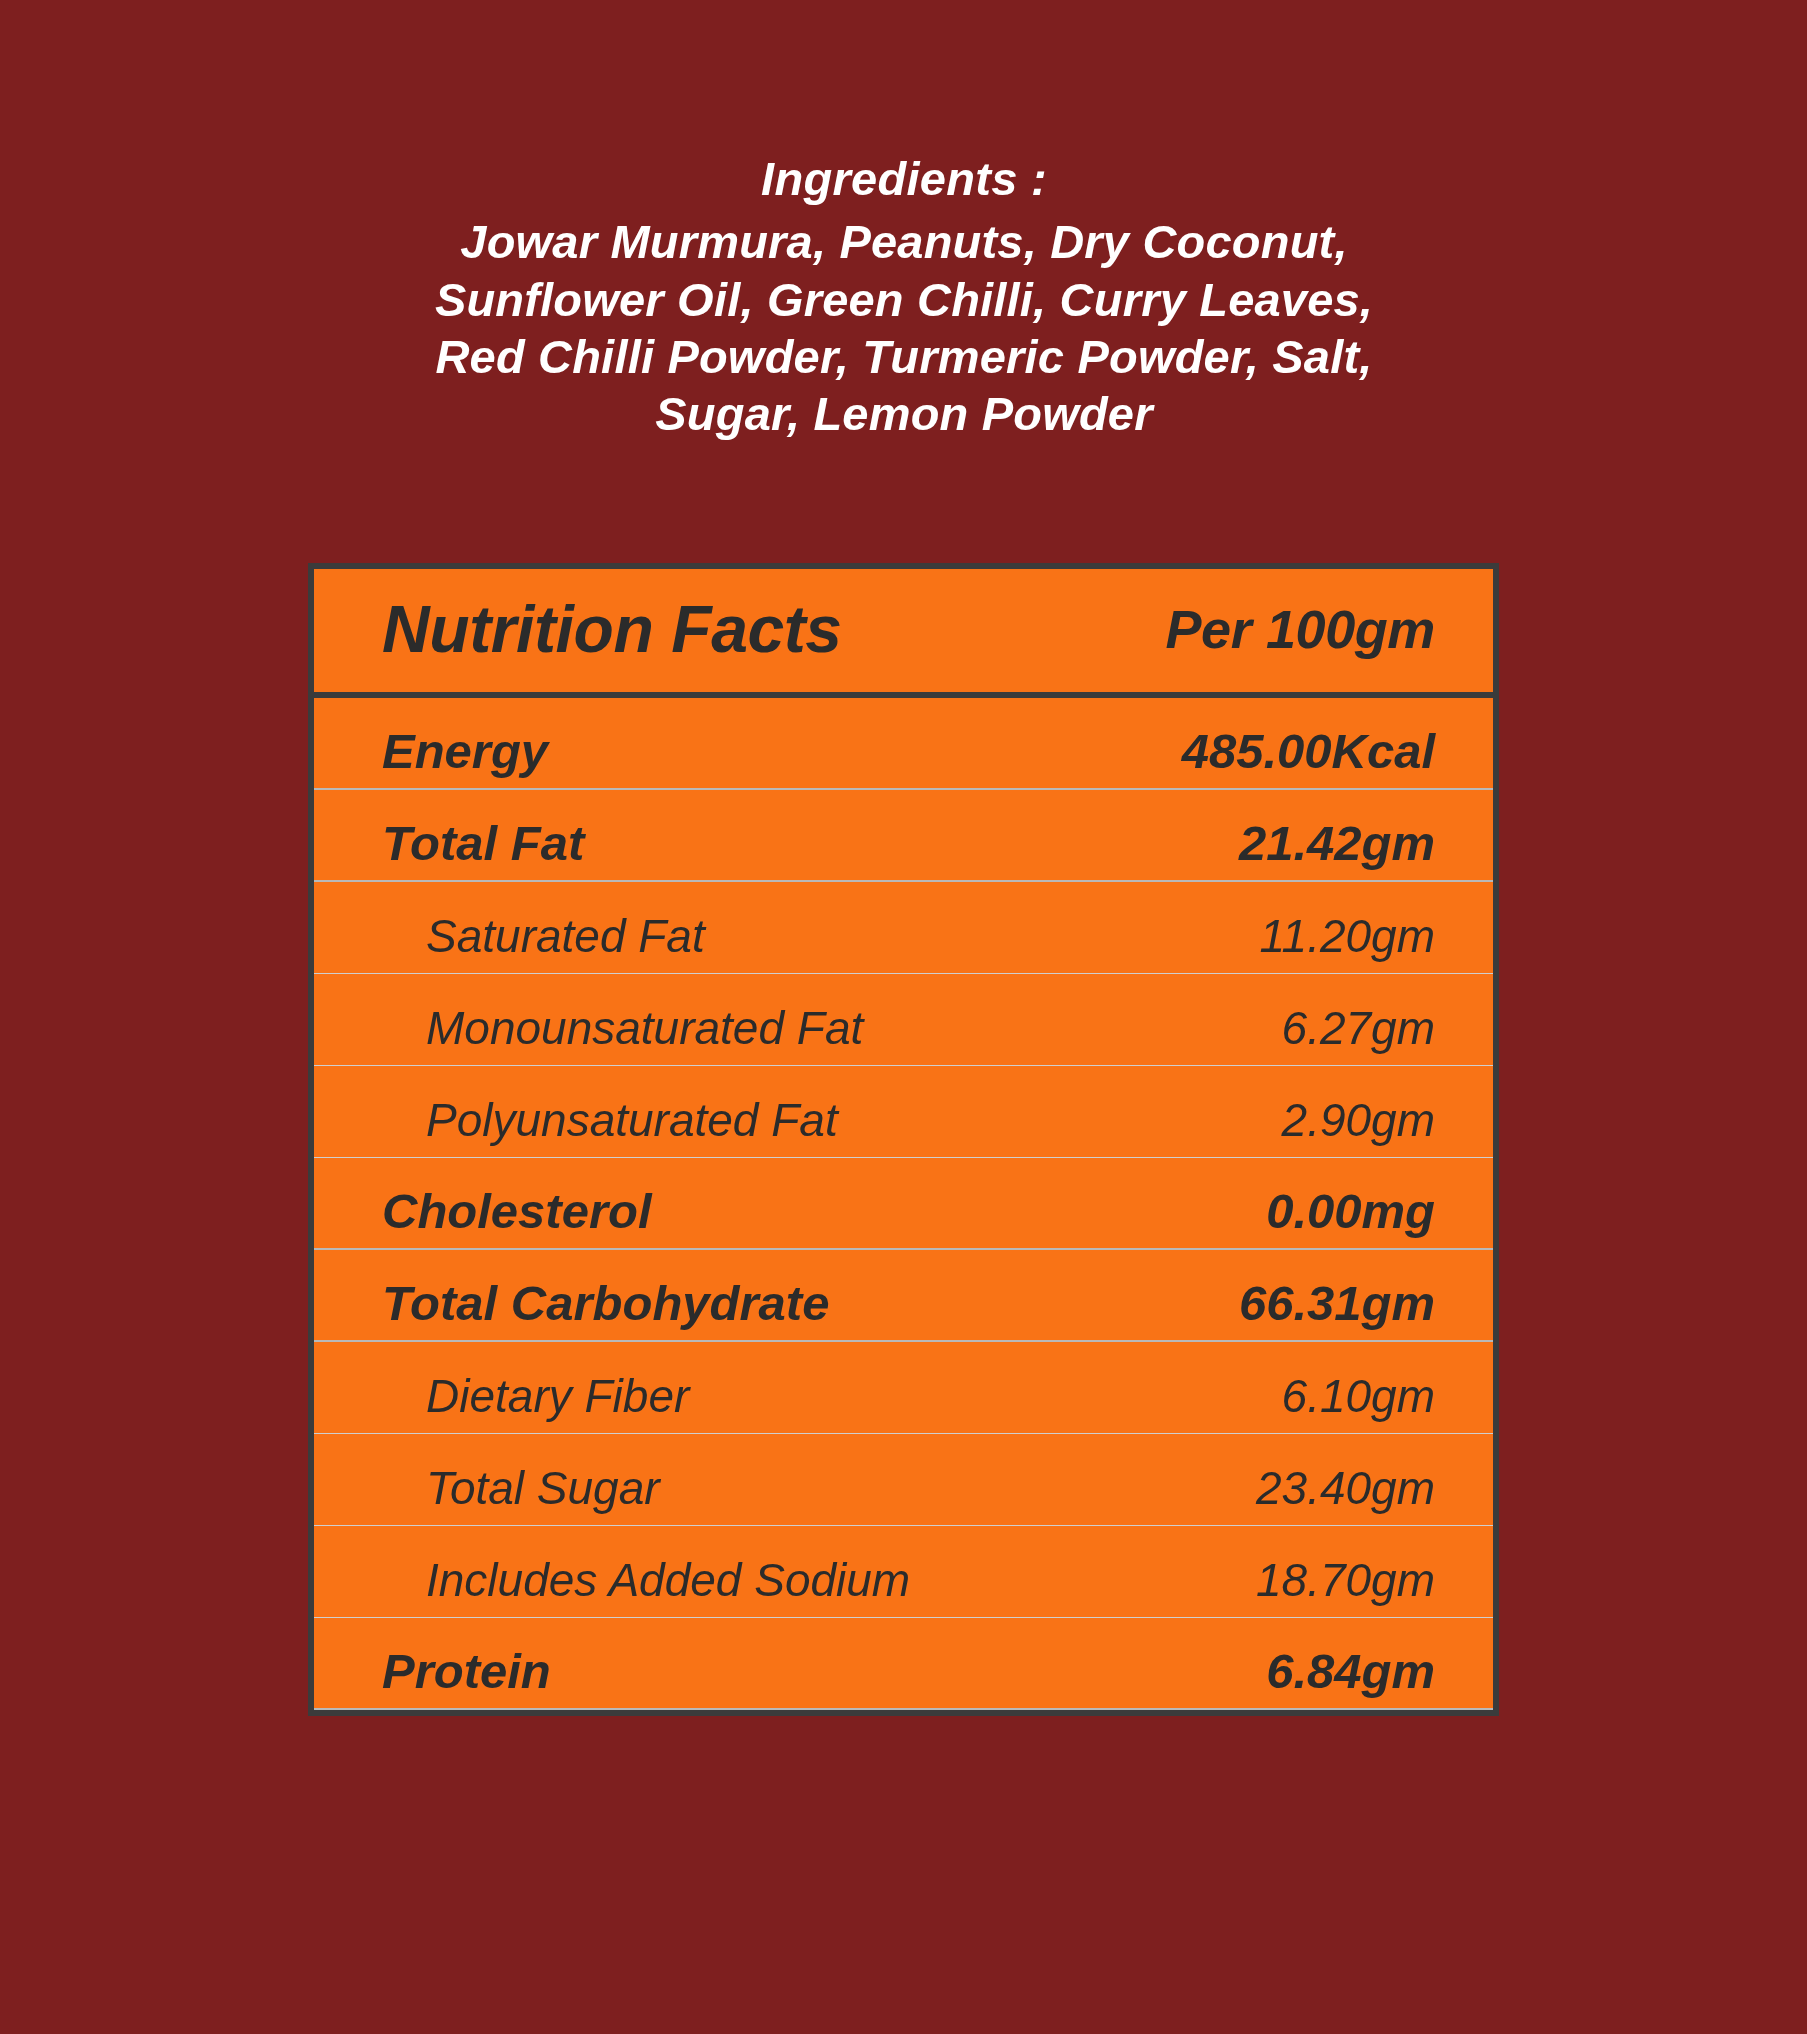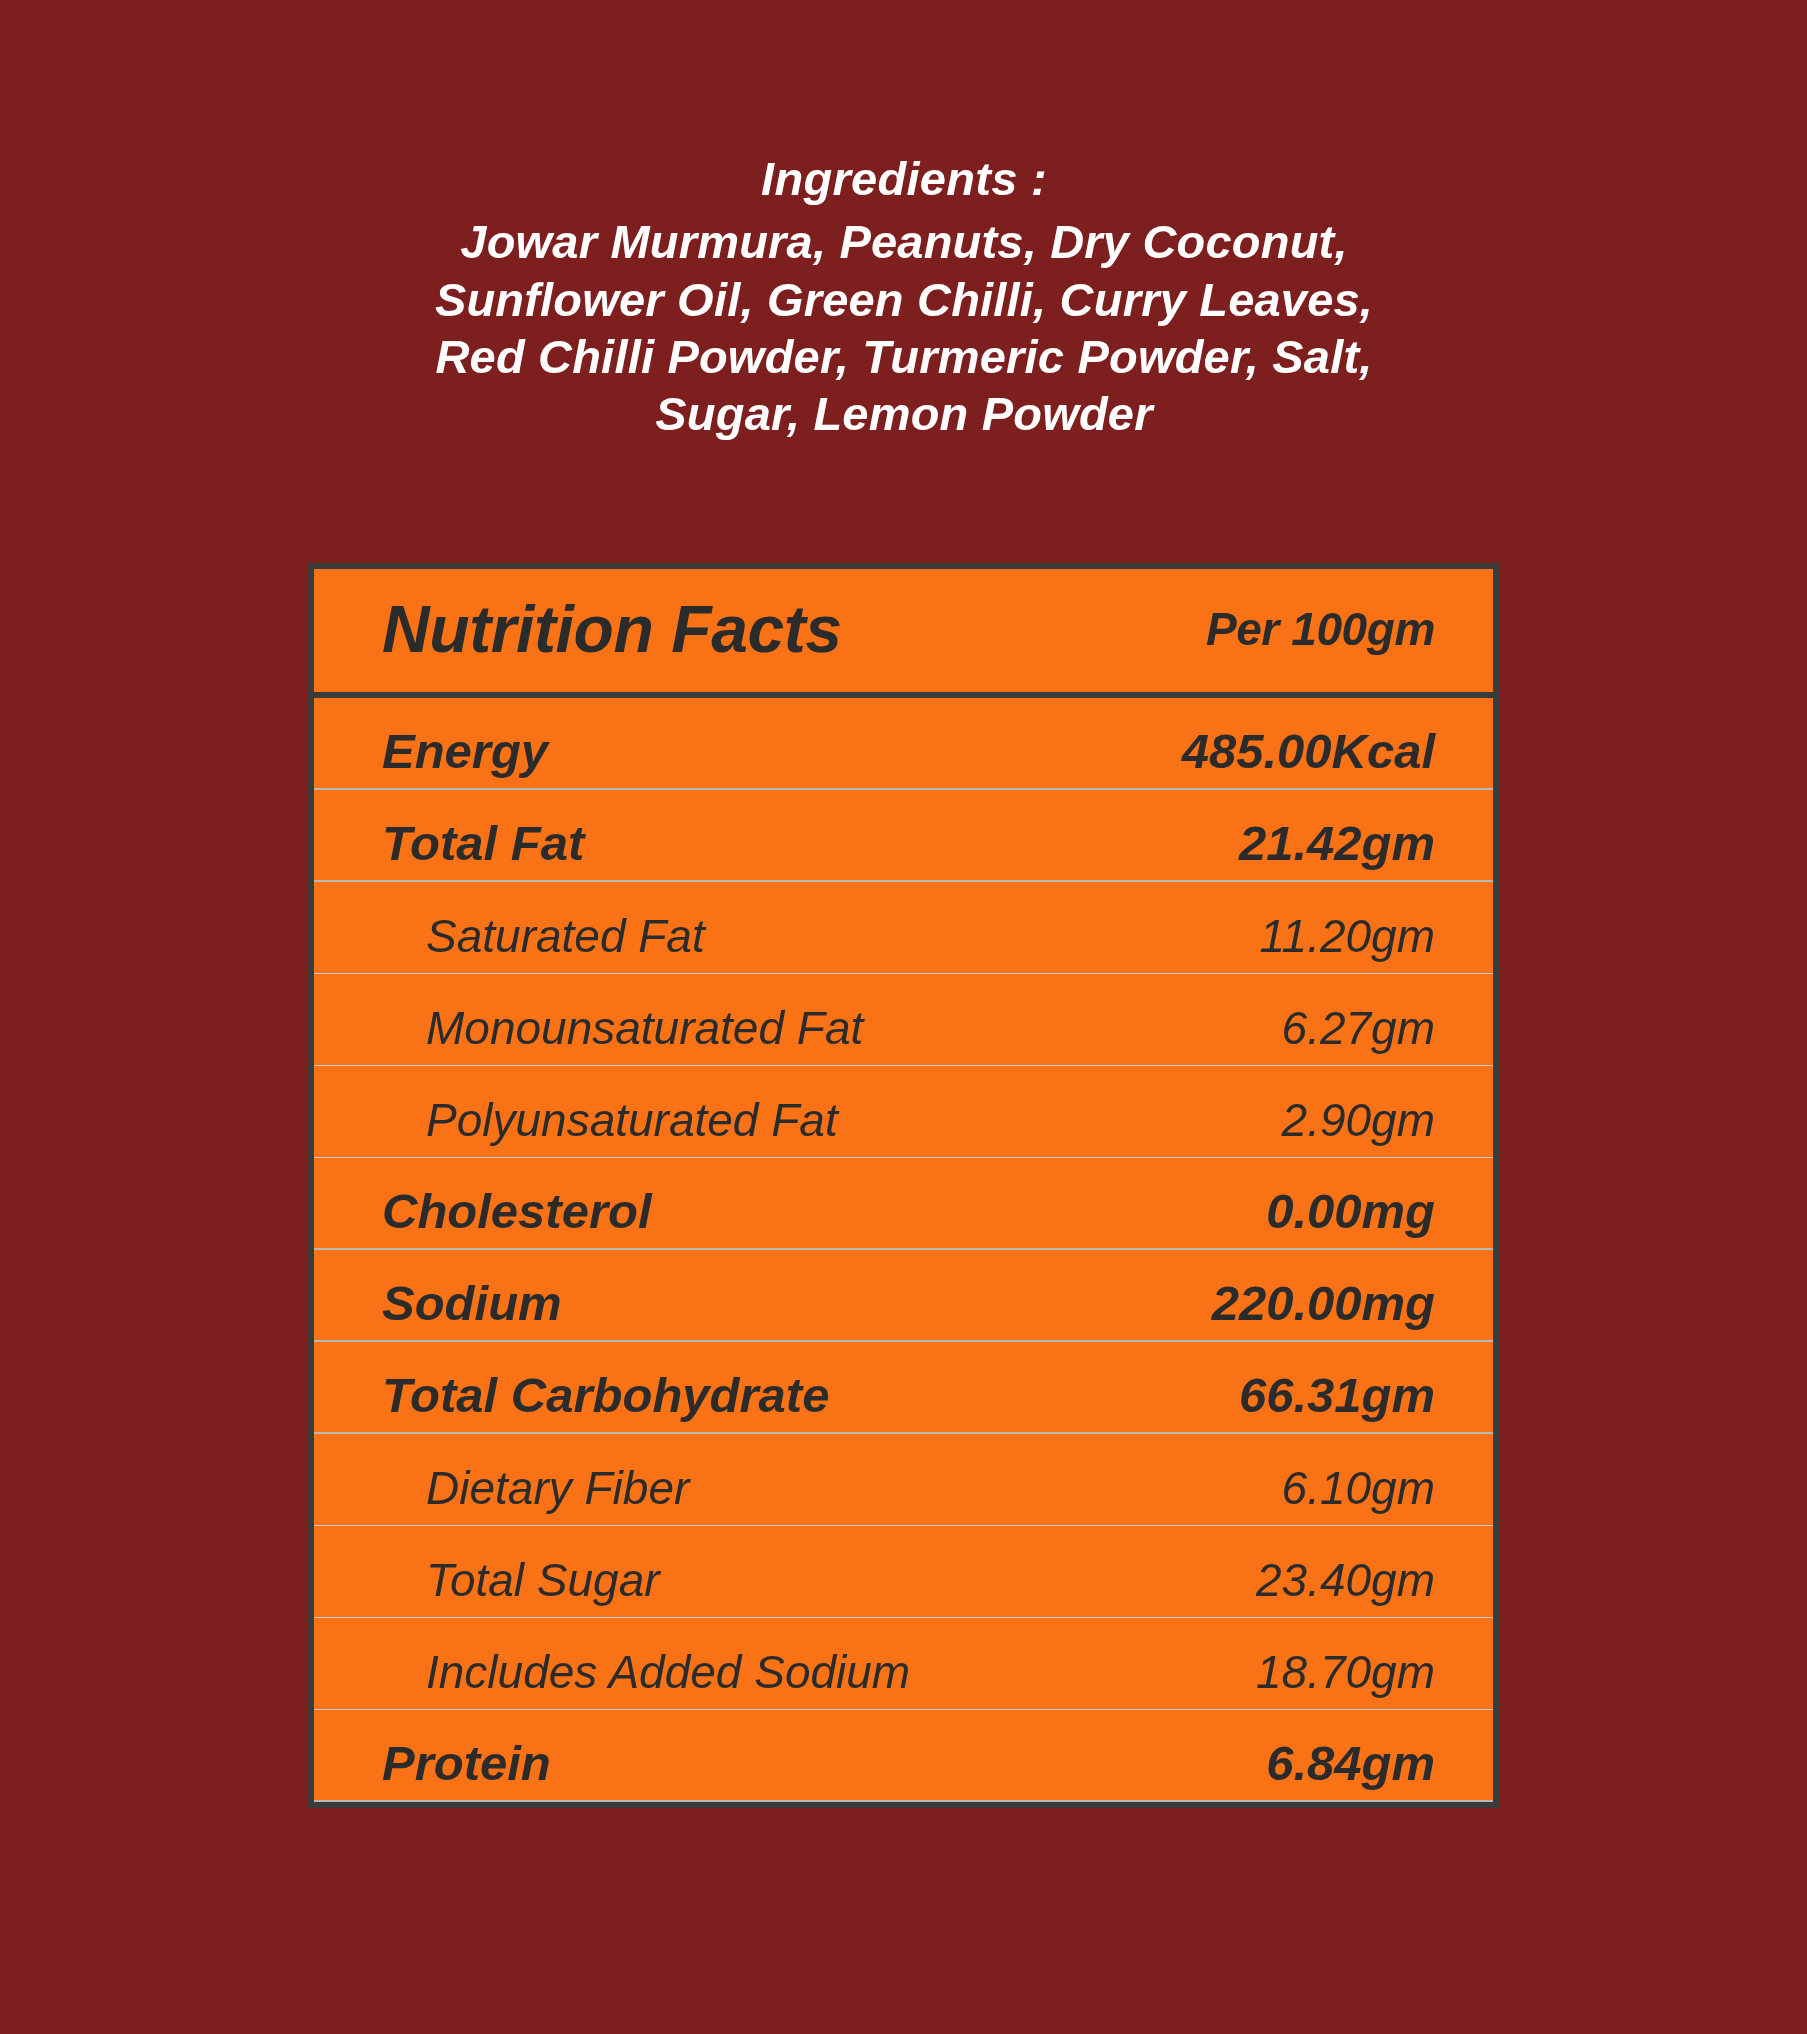--- a/index.html
+++ b/index.html
@@ -64,21 +64,21 @@
     border-bottom: 6px solid #3b3b3b;
     box-sizing: border-box;
   }
   .nf-head .nf-title {
     font-size: 66px;
     font-weight: bold;
     color: #2b2b2b;
     letter-spacing: -0.4px;
   }
   .nf-head .nf-per {
-    font-size: 46px;
+    font-size: 54px;
     font-weight: bold;
     color: #2b2b2b;
     letter-spacing: -0.4px;
   }
   .nf-row {
     display: flex;
     align-items: center;
     justify-content: space-between;
     border-bottom: 1.7px solid #cfcfcf;
     box-sizing: border-box;
@@ -160,24 +160,20 @@
       <span class="nf-label">Polyunsaturated Fat</span>
       <span class="nf-value">2.90gm</span>
     </div>
 
 
     <div class="nf-row major">
       <span class="nf-label">Cholesterol</span>
       <span class="nf-value">0.00mg</span>
     </div>
 
-    <div class="nf-row major">
-      <span class="nf-label">Sodium</span>
-      <span class="nf-value">220.00mg</span>
-    </div>
 
     <div class="nf-row major">
       <span class="nf-label">Total Carbohydrate</span>
       <span class="nf-value">66.31gm</span>
     </div>
 
     <div class="nf-row sub">
       <span class="nf-label">Dietary Fiber</span>
       <span class="nf-value">6.10gm</span>
     </div>

